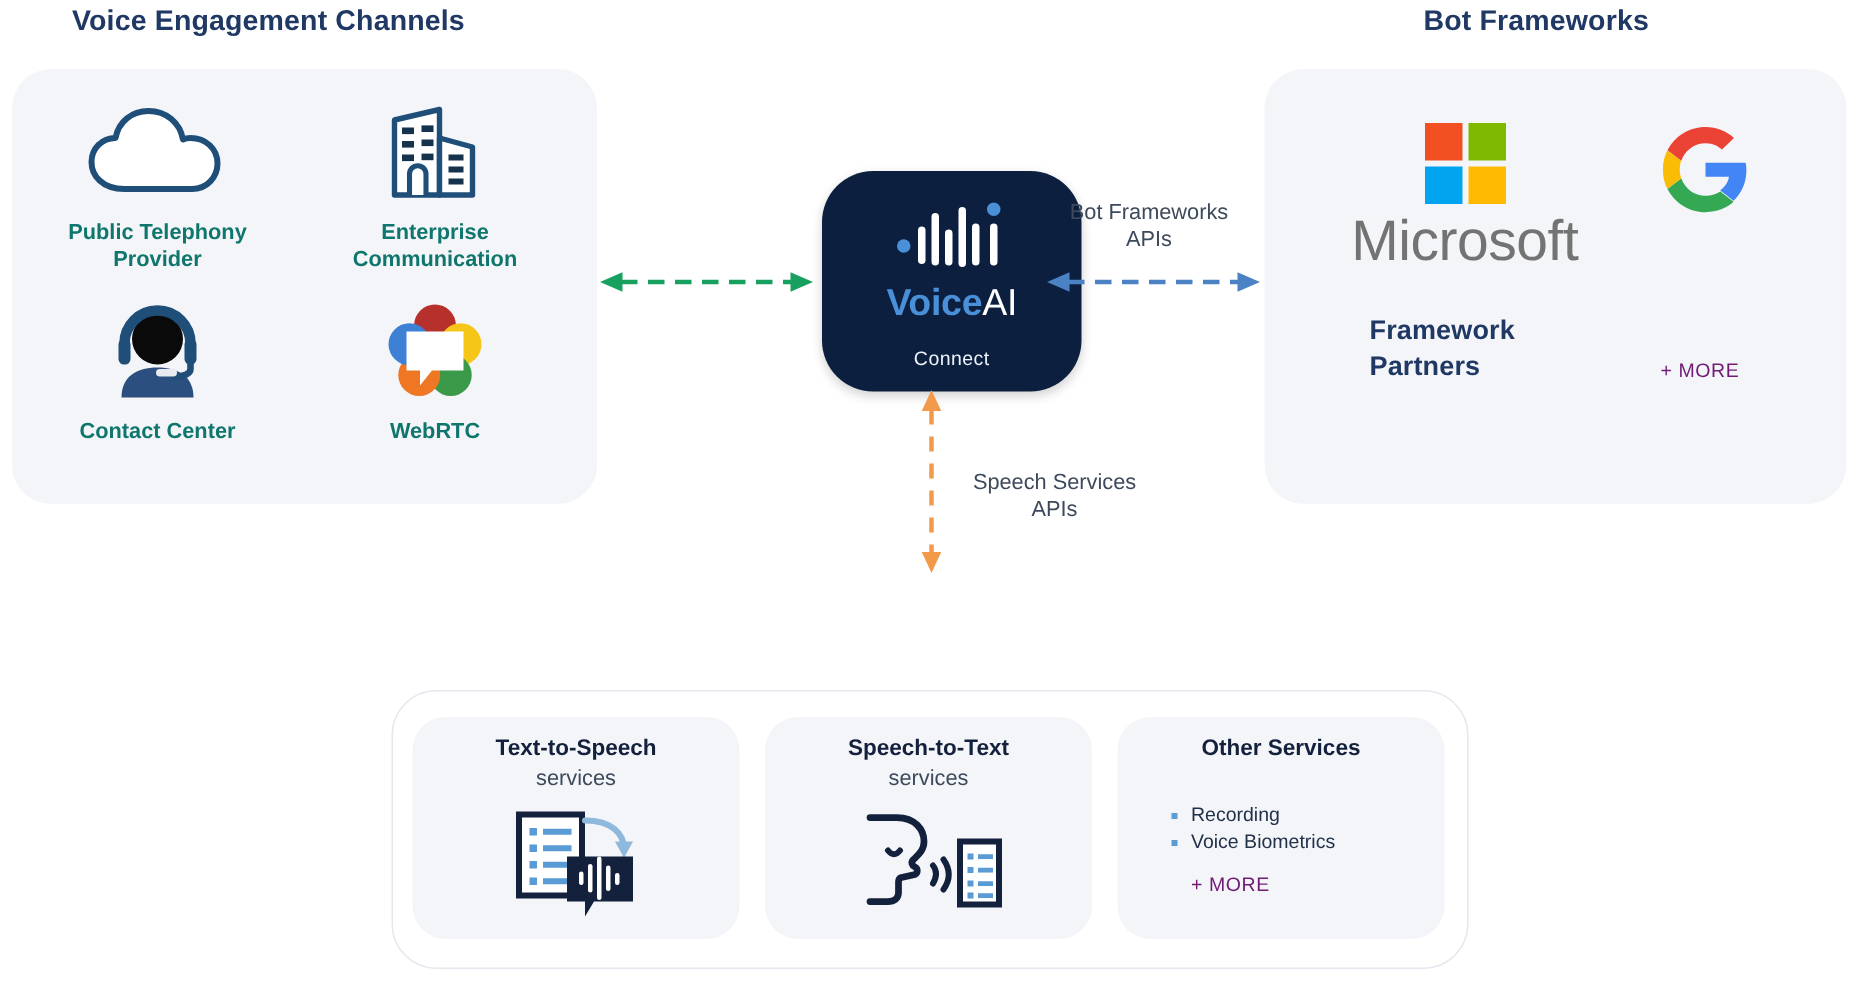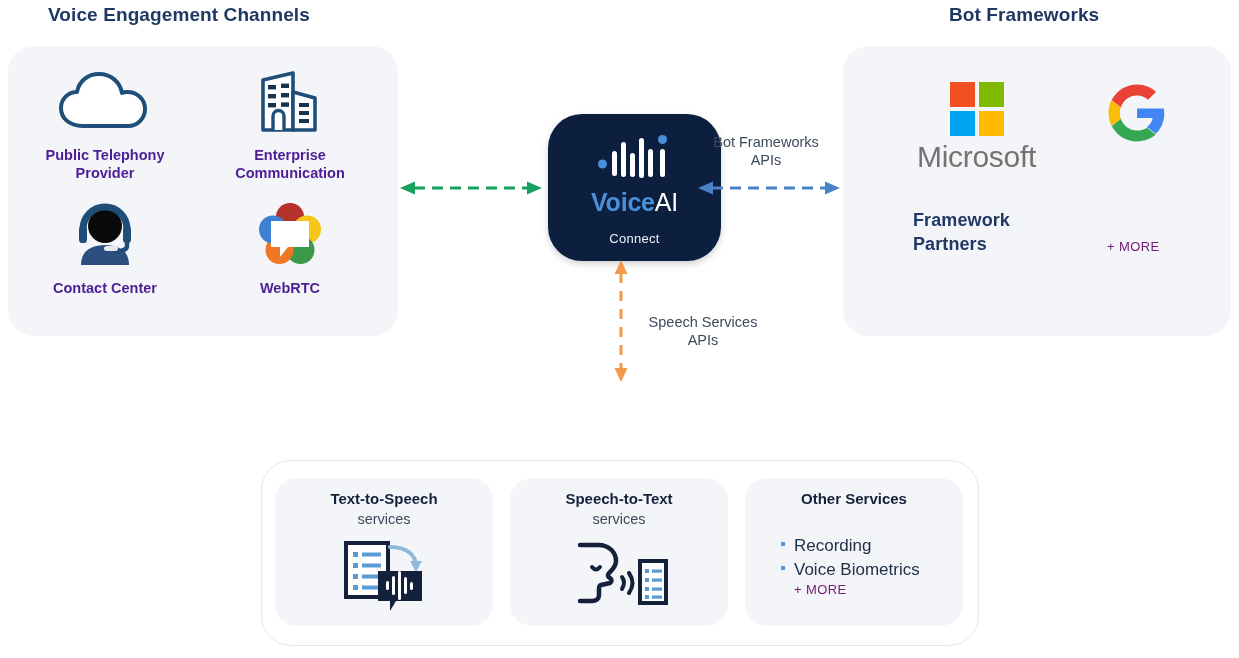--- a/index.html
+++ b/index.html
@@ -52,21 +52,21 @@
   .tile .icon-wrap {
     height: 78px;
     display: flex;
     align-items: center;
     justify-content: center;
   }
   .tile .tile-label {
     margin-top: 6px;
     font-size: 14.5px;
     font-weight: bold;
-    color: #4c1d95;
+    color: #0f766e;
     line-height: 1.25;
   }
 
   
   .hub {
     position: absolute;
     left: 548px;
     top: 114px;
     width: 149px;
     height: 147px;
@@ -160,21 +160,21 @@
 
   .bullet-list {
     position: absolute;
     left: 36px;
     top: 56px;
     margin: 0;
     padding: 0;
     list-style: none;
   }
   .bullet-list li {
-    font-size: 17px;
+    font-size: 13px;
     color: #22314a;
     line-height: 1.42;
     position: relative;
     padding-left: 13px;
   }
   .bullet-list li::before {
     content: "";
     position: absolute;
     left: 0;
     top: 8px;
@@ -186,21 +186,21 @@
     position: absolute;
     font-size: 13px;
     color: #701a75;
     letter-spacing: .4px;
   }
 
   
   .ms-logo { width: 54px; height: 54px; display: grid; grid-template-columns: 1fr 1fr; grid-template-rows: 1fr 1fr; gap: 4px; }
   .ms-logo i { display:block; }
   .ms-word {
-    font-size: 30px;
+    font-size: 38px;
     color: #737373;
     font-weight: normal;
     letter-spacing: -.3px;
     margin-top: 4px;
   }
 </style>
 </head>
 <body>
 
 <div id="canvas">

